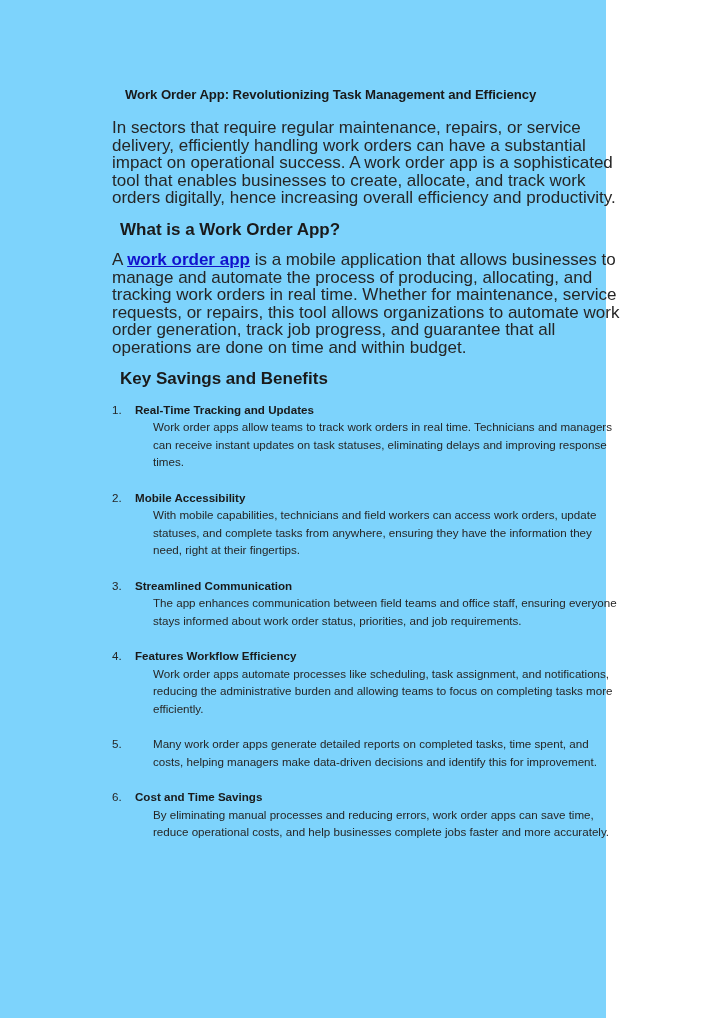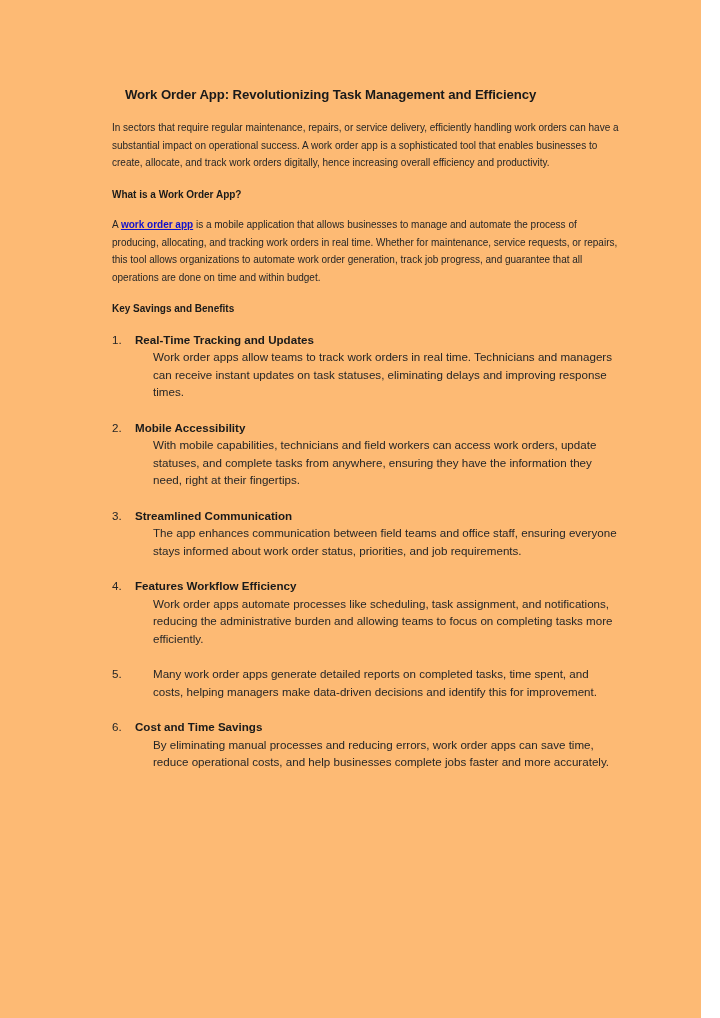--- a/index.html
+++ b/index.html
@@ -9,50 +9,50 @@
   }
   body {
     width: 720px;
     height: 1018px;
     font-family: "Liberation Sans", sans-serif;
     color: #262626;
     -webkit-font-smoothing: antialiased;
   }
   .page {
     position: relative;
-    width: 701px;
+    width: 606px;
     height: 1018px;
-    background: #fdba74;
+    background: #7dd3fc;
     box-sizing: border-box;
   }
   .content {
     position: absolute;
     left: 112px;
     top: 86px;
     width: 508px;
   }
   .doc-title {
     font-size: 13.2px;
     font-weight: bold;
     line-height: 17px;
     color: #1a1a1a;
     margin: 0 0 16px 13px;
     letter-spacing: -0.1px;
   }
   p.body-par {
-    font-size: 10px;
+    font-size: 17px;
     line-height: 17.5px;
     margin: 0 0 14px 0;
     color: #262626;
   }
   h2.sub-head {
-    font-size: 10px;
+    font-size: 17px;
     font-weight: bold;
     line-height: 17.5px;
-    margin: 0 0 13px 0;
+    margin: 0 0 13px 8px;
     color: #1a1a1a;
   }
   a.inline-link {
     color: #1111cc;
     font-weight: bold;
     text-decoration: underline;
   }
   ol.feature-list {
     list-style: none;
     margin: 0;

